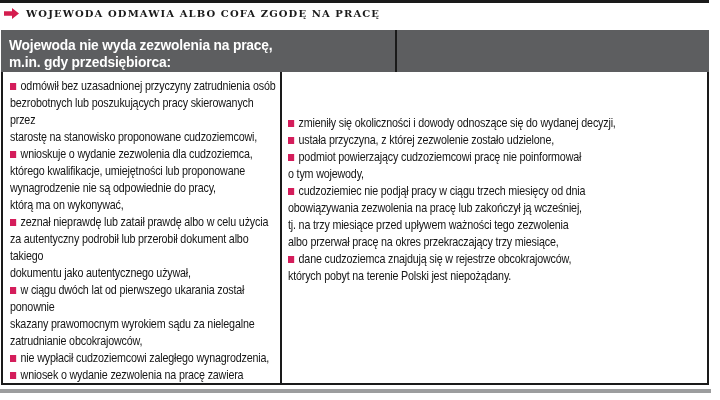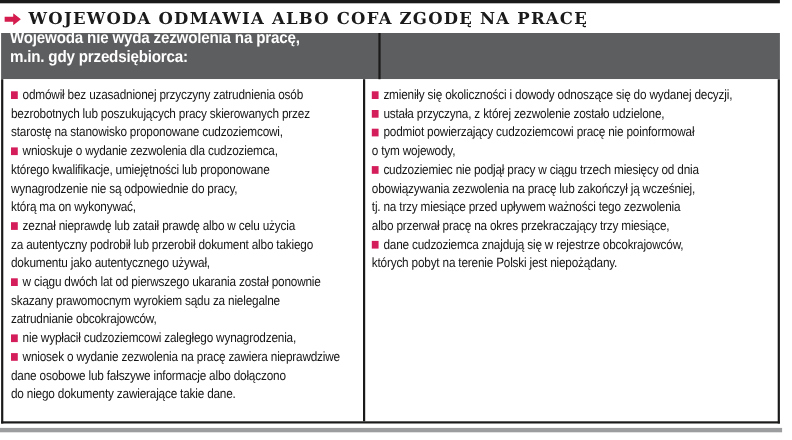--- a/index.html
+++ b/index.html
@@ -5,38 +5,38 @@
   * { margin:0; padding:0; box-sizing:border-box; }
   html,body { width:720px; height:400px; background:#ffffff; overflow:hidden;
               font-family:"Liberation Sans", sans-serif; }
   .page { position:relative; width:720px; height:400px; background:#fff; }
 
   .top-rule { position:absolute; left:0; top:0; width:709px; height:3px; background:#1a1a1a; }
 
   .title-bar { position:absolute; left:4px; top:8px; display:flex; align-items:center; gap:7px; }
   .title-arrow { width:15px; height:11px; display:block; }
   .page-title { font-family:"DejaVu Serif","Liberation Serif",serif; font-weight:bold;
-                font-size:15px; letter-spacing:1.1px; color:#1a1a1a; white-space:nowrap; }
+                font-size:10px; letter-spacing:1.1px; color:#1a1a1a; white-space:nowrap; }
 
   .ztable { position:absolute; left:1px; top:30px; width:708px; height:355px; }
 
   .thead { display:flex; height:42px; background:#5d5e60; color:#ffffff; }
   .th { overflow:hidden; }
   .th-inner { transform:scaleX(0.92); transform-origin:0 50%; width:108.6%;
               font-weight:bold; font-size:15px; line-height:16.5px; letter-spacing:-0.2px;
               white-space:pre-line; }
-  .th-left  { width:343px; padding:5px 6px 12px 8px; display:flex; align-items:flex-end; }
+  .th-left  { width:394px; padding:5px 6px 0 8px; display:flex; align-items:center; }
   .th-right { flex:1; padding:5px 6px 0 52px; display:flex; align-items:center; }
   .head-divider { width:2px; background:#1a1a1a; }
 
   .tbody { display:flex; height:313px; border-left:2px solid #1a1a1a;
            border-right:2px solid #1a1a1a; border-bottom:2px solid #1a1a1a; background:#fff; }
   .col { overflow:hidden; padding-top:6px; }
-  .col-left  { width:327px; padding-left:7px; padding-right:3px; }
-  .col-right { flex:1; padding-left:6px; padding-right:0; }
+  .col-left  { width:277px; padding-left:7px; padding-right:3px; }
+  .col-right { flex:1; padding-left:6px; padding-right:0;margin-top:37px; }
   .body-divider { width:2px; background:#1a1a1a; }
 
   .col-inner { transform:scaleX(0.88); transform-origin:0 0; width:113.6%;
                font-size:12.2px; line-height:17px; letter-spacing:-0.2px; color:#151515; }
   .item { white-space:pre-line; }
   .bullet { display:inline-block; width:7px; height:7px; background:#d41d5b;
             margin-right:5px; }
 
   .bottom-rule { position:absolute; left:0; top:389px; width:711px; height:4px; background:#9c9d9e; }
 </style>

